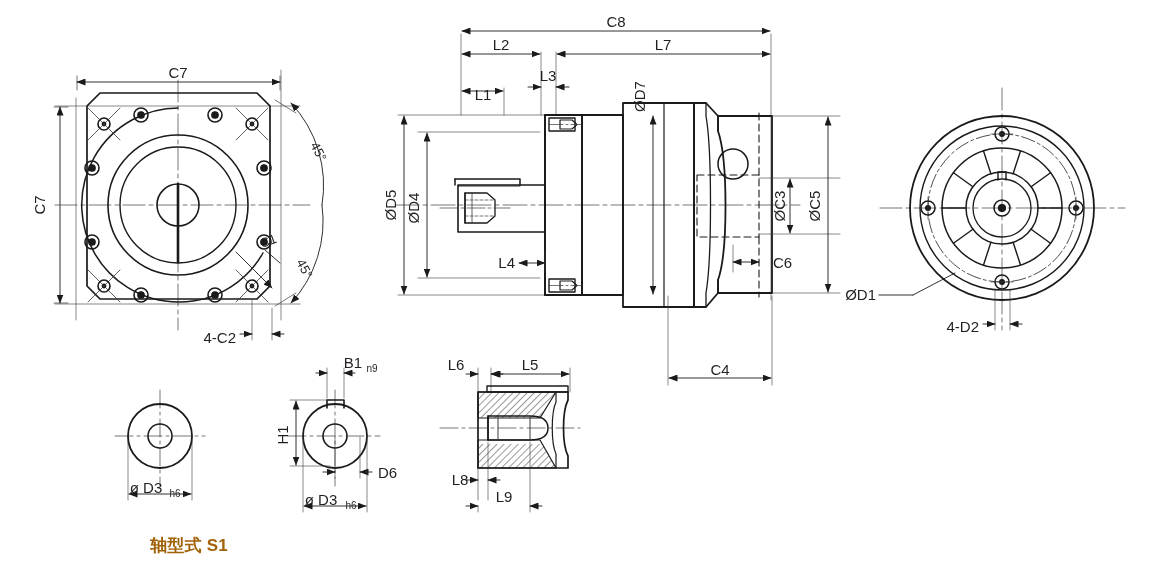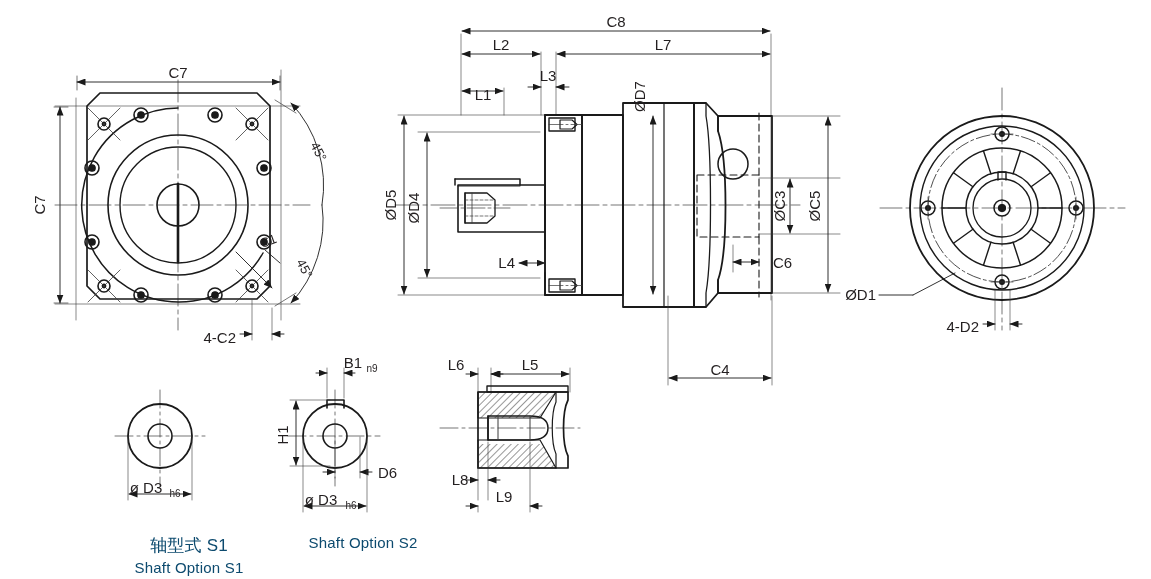--- a/index.html
+++ b/index.html
@@ -11,22 +11,22 @@
   #sheet{
     position:relative;
     width:1151px;
     height:579px;
     background:#ffffff;
     overflow:hidden;
   }
   #sheet svg{position:absolute;top:0;left:0;}
   .cap{
     position:absolute;
-    font-weight:normal;
-    color:#0c4a6e;
+    font-weight:bold;
+    color:#a16207;
     white-space:nowrap;
     letter-spacing:.2px;
   }
   .cap .cn{font-size:17px;}
   .cap .en{font-size:15px;}
   .cap .ln{display:block;text-align:center;}
   .cap .ln1{margin-bottom:2px;}
 </style>
 </head>
 <body>
@@ -512,20 +512,18 @@
     <text x="372" y="372" text-anchor="middle" font-size="10">n9</text>
     <text x="288" y="435" text-anchor="middle" transform="rotate(-90 288 435)" font-size="15">H1</text>
     <text x="378" y="478" text-anchor="start" font-size="15">D6</text>
     <text x="321" y="505" text-anchor="middle" font-size="15">ø D3</text>
     <text x="351" y="509" text-anchor="middle" font-size="10">h6</text>
   </g>
 </svg>
 
 <div class="cap" style="left:94px; top:534px; width:190px;">
   <span class="ln ln1 cn">轴型式 S1</span>
-  <span class="ln en">Shaft Option S1</span>
 </div>
 
 <div class="cap" style="left:268px; top:534px; width:190px;">
-  <span class="ln en">Shaft Option S2</span>
 </div>
 
 </div>
 
 </body></html>

